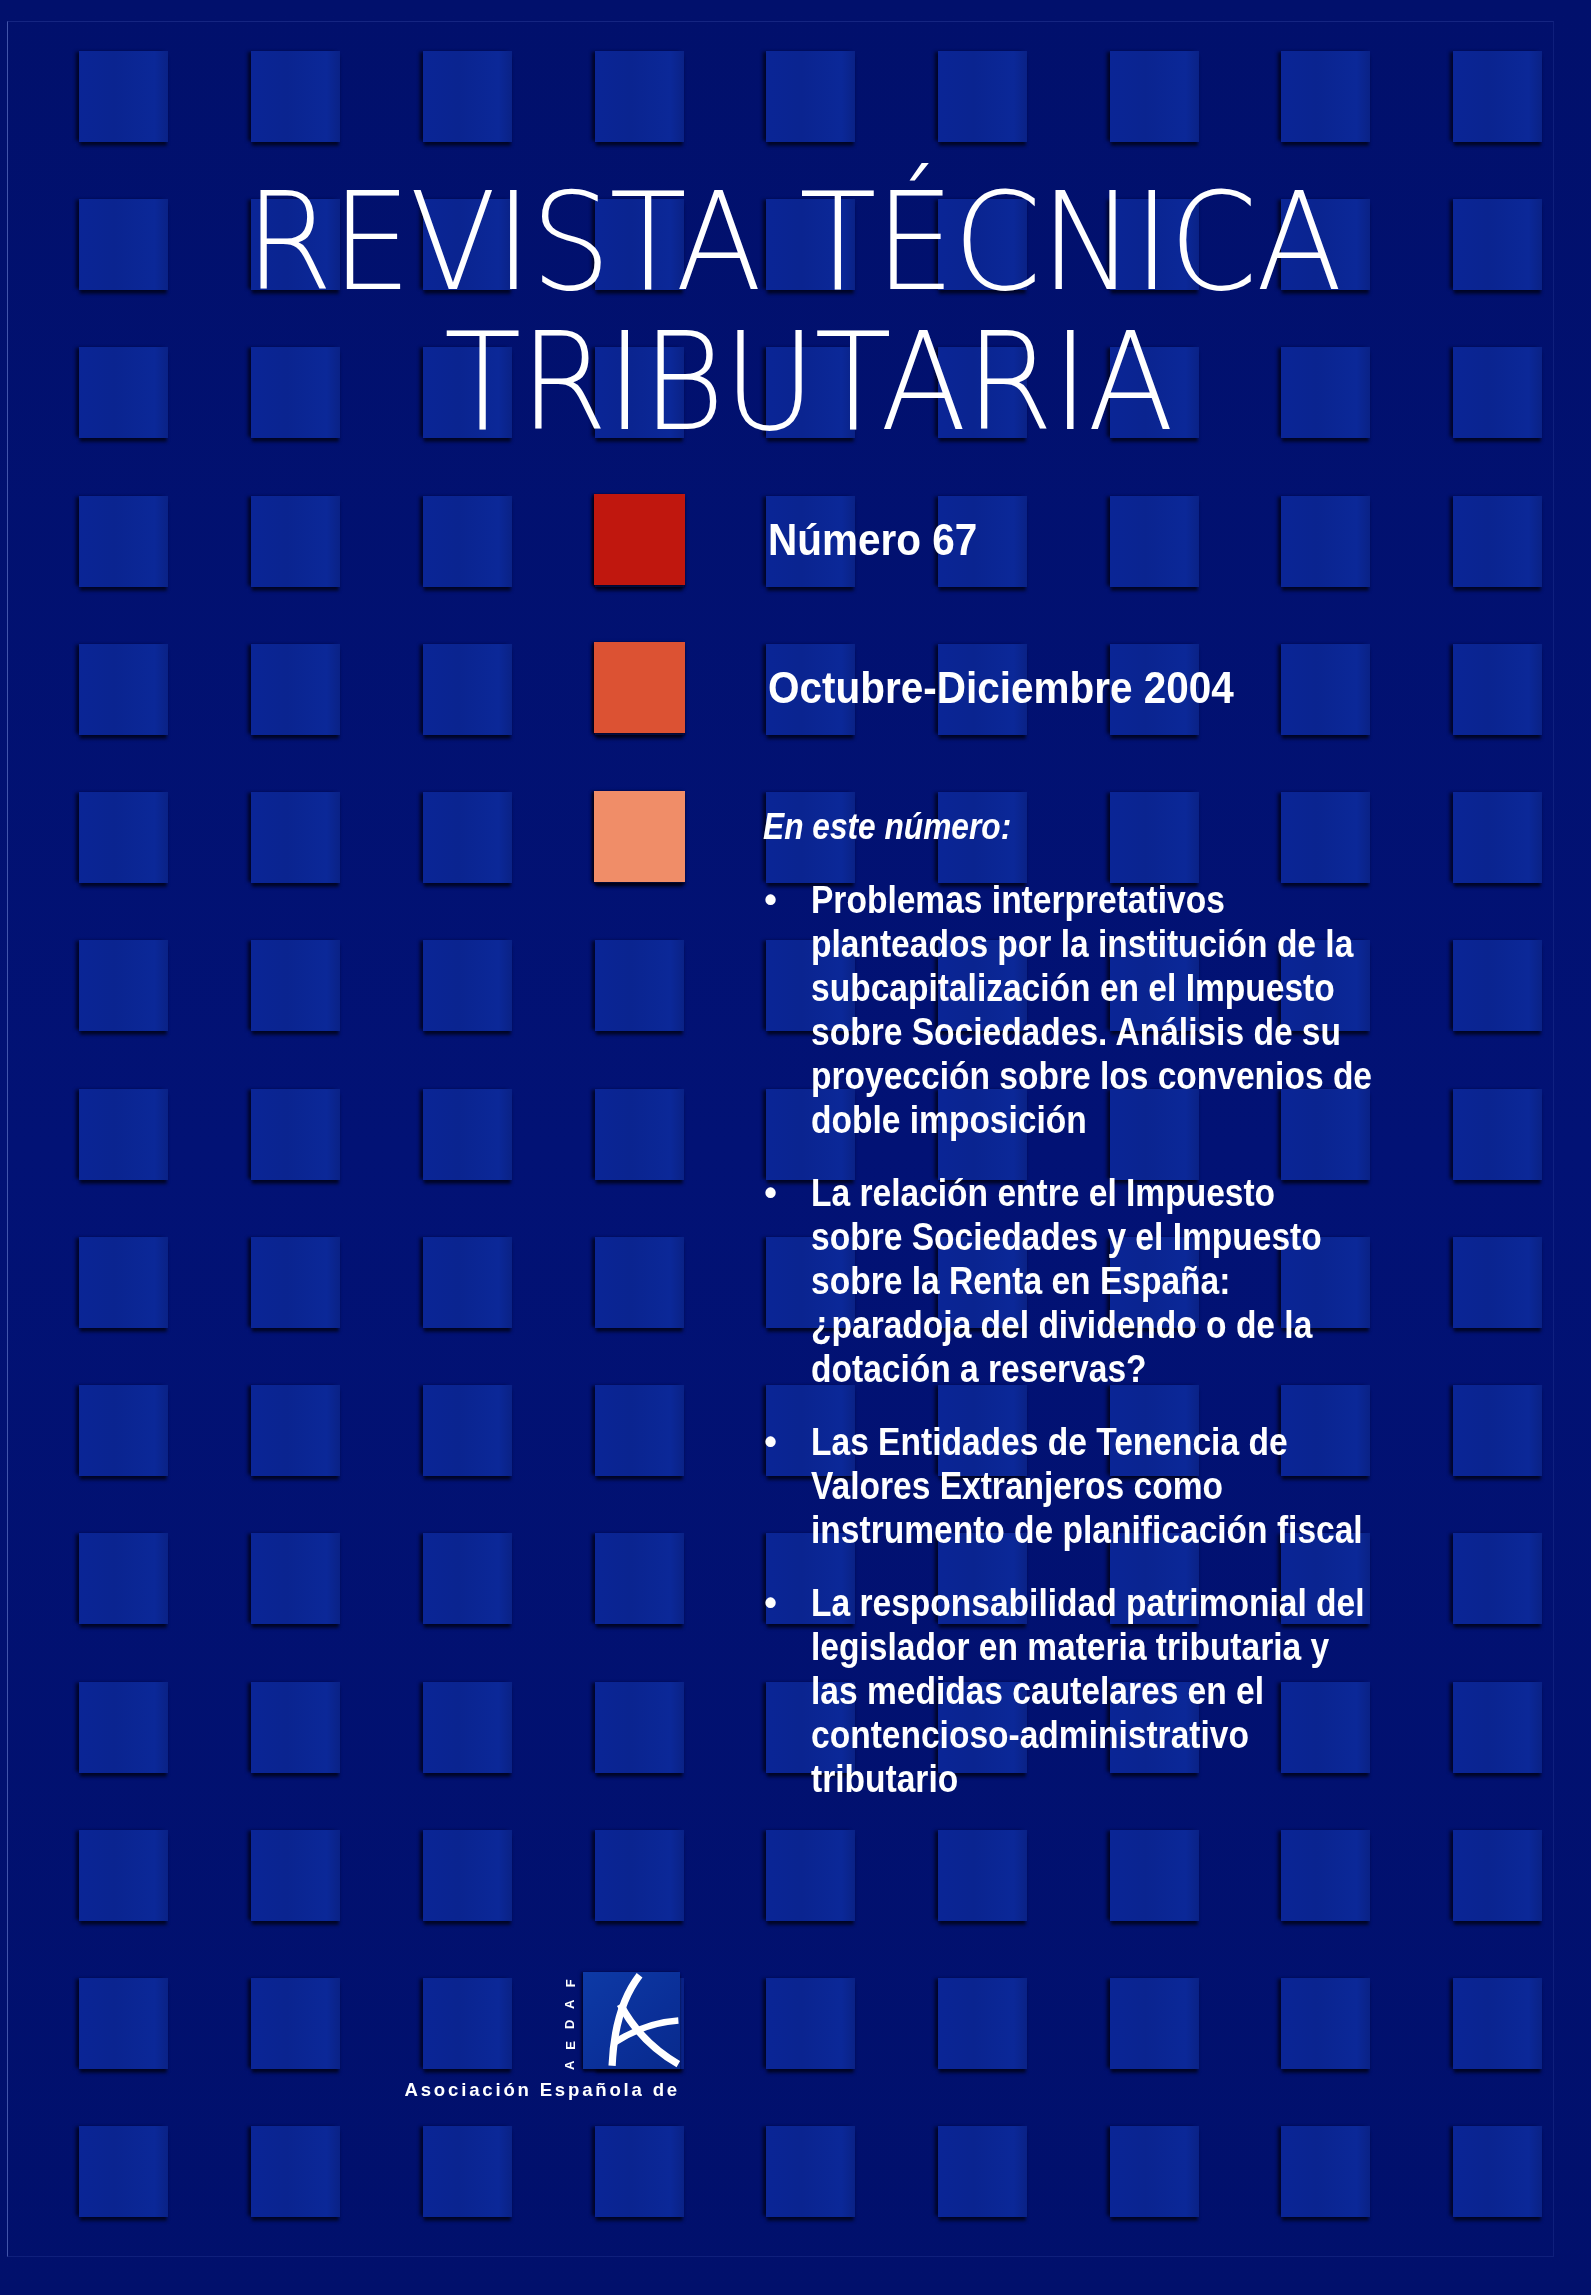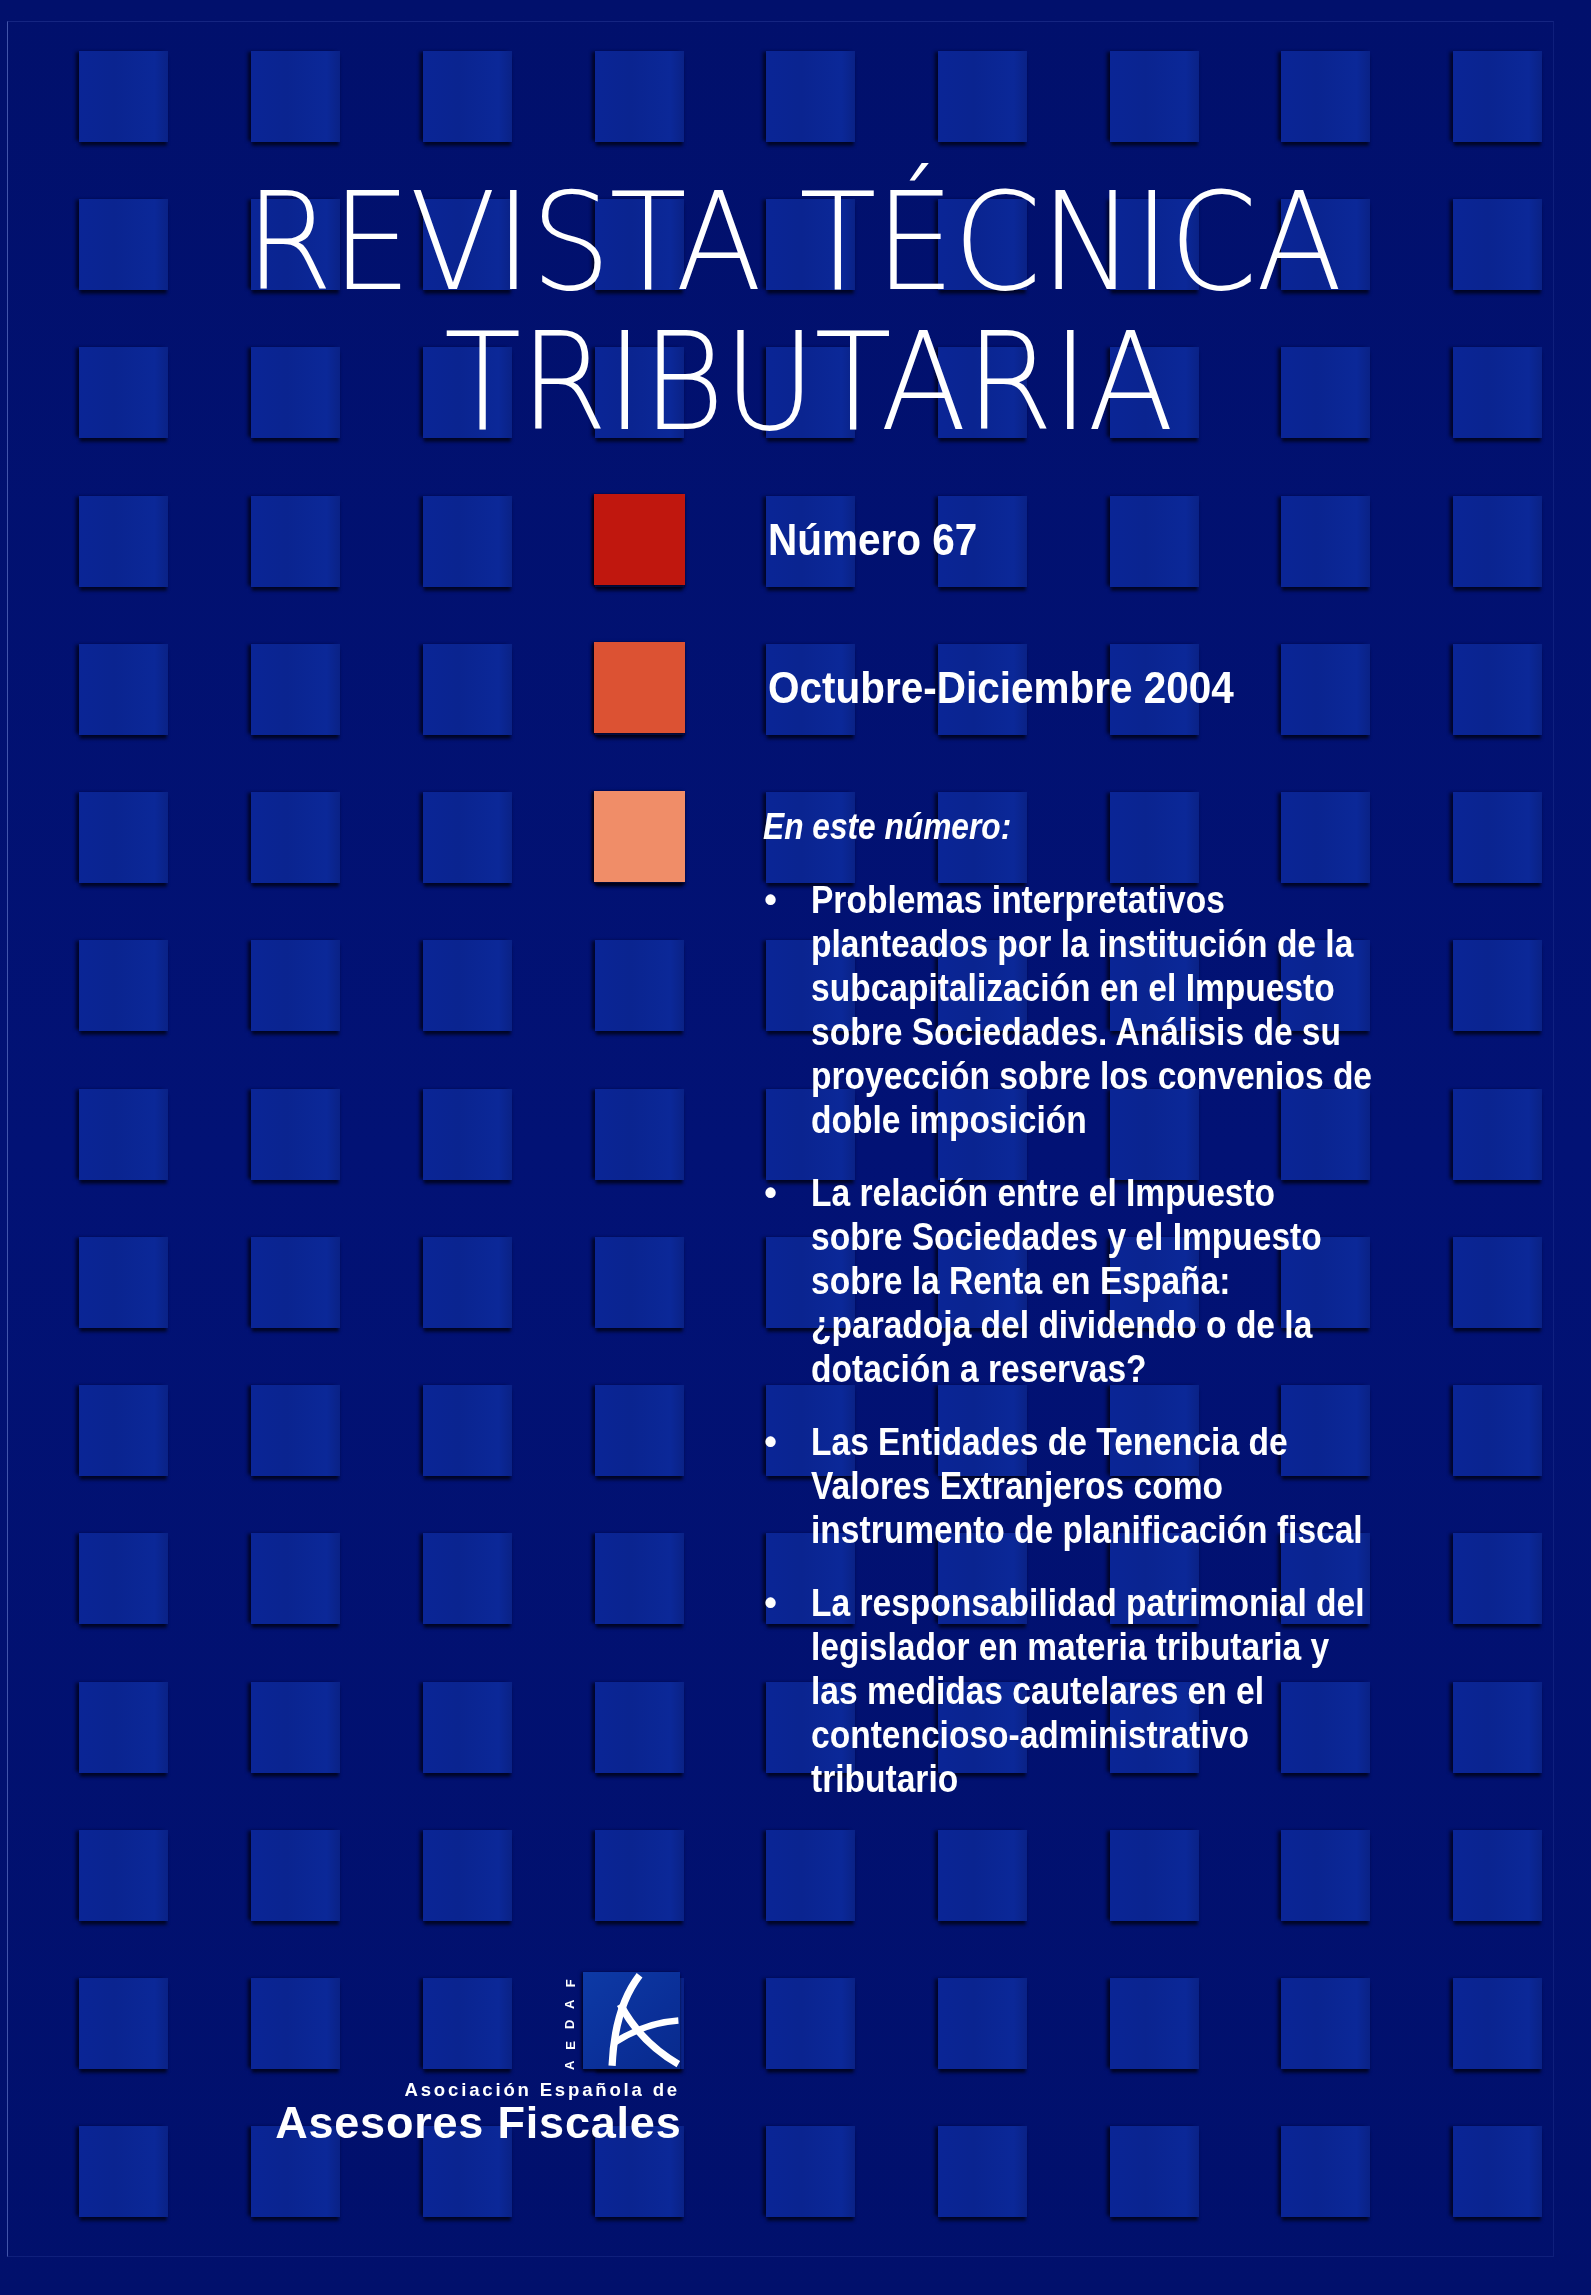--- a/index.html
+++ b/index.html
@@ -399,16 +399,15 @@
       <span>F</span>
     </div>
     <div class="logo-mark">
       <svg viewBox="0 0 120 120" xmlns="http://www.w3.org/2000/svg">
         <path d="M70 4 C 50 30, 38 70, 36 116" fill="none" stroke="#ffffff" stroke-width="9" stroke-linecap="butt"></path>
         <path d="M46 40 C 62 70, 85 95, 118 114" fill="none" stroke="#ffffff" stroke-width="9" stroke-linecap="butt"></path>
         <path d="M38 88 C 62 72, 88 62, 118 60" fill="none" stroke="#ffffff" stroke-width="8" stroke-linecap="butt"></path>
       </svg>
     </div>
     <div class="org-line1">Asociación Española de</div>
-    <div class="org-line2">Asesores Fiscales</div>
   </div>
 </div>
 
 
 </body></html>

